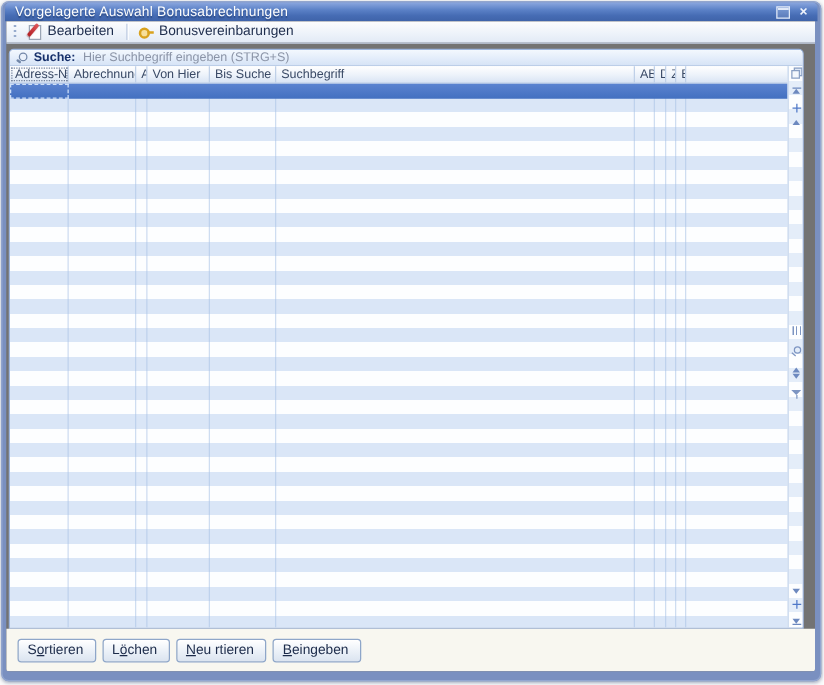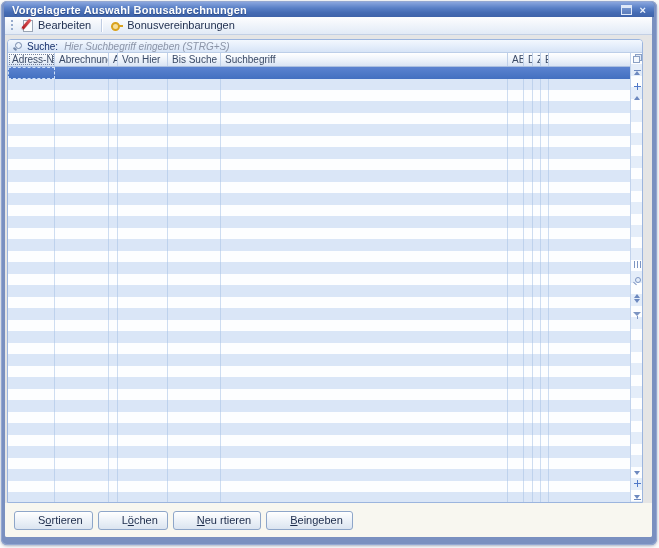--- a/index.html
+++ b/index.html
@@ -4,27 +4,27 @@
 <style>
   html,body{margin:0;padding:0;background:#fbfbfb;width:659px;height:548px;
     font-family:"Liberation Sans",sans-serif;-webkit-font-smoothing:antialiased;position:relative;overflow:hidden}
 
   
   .window{position:absolute;left:1px;top:1px;right:2px;bottom:3px;background:#7a90c0;
     border-radius:6px;box-shadow:inset 0 0 0 1px #93a7d1, 0 1px 3px rgba(60,80,120,.45)}
   .titlebar{position:absolute;left:3px;right:3px;top:1px;height:15px;border-radius:4px 4px 0 0;
     background:linear-gradient(180deg,#8aa6de 0%,#5a80c6 40%,#466cb4 70%,#3f63a9 100%);
     display:flex;align-items:center;padding:0 8px;box-sizing:border-box}
-  .title{color:#fff;font-size:11px;font-weight:bold;letter-spacing:.2px;text-shadow:0 1px 1px rgba(20,40,80,.5);white-space:nowrap}
+  .title{color:#fff;font-size:11px;font-weight:normal;letter-spacing:.2px;text-shadow:0 1px 1px rgba(20,40,80,.5);white-space:nowrap}
   .tb-controls{margin-left:auto;display:flex;align-items:center;gap:8px}
   .ctl-restore{width:9px;height:8px;border:1px solid #dfe8f8;background:rgba(255,255,255,.15);
     box-shadow:inset 0 2px 0 #dfe8f8;cursor:default}
   .ctl-close{color:#eef3fc;font-size:11px;font-weight:bold;line-height:10px;cursor:default}
 
-  .inner{position:absolute;left:4px;right:5px;top:16px;bottom:8px;background:#e5e5e5;
+  .inner{position:absolute;left:4px;right:5px;top:16px;bottom:8px;background:#737373;
     border-radius:0 0 2px 2px;overflow:hidden}
 
   
   .toolbar{position:absolute;left:0;right:0;top:0;height:18px;
     background:linear-gradient(180deg,#fdfdfe 0%,#eef3fa 55%,#e2eaf6 100%);
     border-bottom:1px solid #c3d0e5;display:flex;align-items:center;padding:0 4px;box-sizing:border-box}
   .grip{width:2px;height:12px;margin:0 5px 0 2px;
     background:repeating-linear-gradient(180deg,#97abcd 0 2px,transparent 2px 4px)}
   .tbtn{display:flex;align-items:center;gap:4px;padding:1px 6px 2px 4px;font-size:11px;color:#1e2d4d;border-radius:2px}
   .tsep{width:1px;height:13px;background:#bfcce2;margin:0 4px;box-shadow:1px 0 0 #fff}
@@ -39,22 +39,22 @@
 
   
   .panel{position:absolute;left:2px;top:22px;width:636px;bottom:34px;border:1px solid #9cb5de;
     border-radius:4px 4px 0 0;box-sizing:border-box;background:#fff;overflow:hidden}
   .searchbar{position:absolute;left:0;right:0;top:0;height:13px;
     background:linear-gradient(180deg,#f3f8fe 0%,#e2ecfa 60%,#d7e4f6 100%);
     border-bottom:1px solid #bccee8;display:flex;align-items:center;padding:0 4px;box-sizing:border-box}
   .ic-mag{position:relative;width:11px;height:11px;margin-right:4px}
   .ic-mag::before{content:"";position:absolute;left:3px;top:1px;width:5px;height:5px;border:1px solid #7287a8;border-radius:50%;background:#eaf1fb}
   .ic-mag::after{content:"";position:absolute;left:1px;top:7px;width:4px;height:2px;background:#7287a8;transform:rotate(35deg);border-radius:1px}
-  .search-label{font-size:10px;font-weight:normal;color:#16306b;margin-right:6px}
-  .search-hint{font-size:10px;font-style:italic;color:#8b94a7}
+  .search-label{font-size:10px;font-weight:bold;color:#16306b;margin-right:6px}
+  .search-hint{font-size:10px;color:#8b94a7}
 
   .gridhead{position:absolute;left:0;right:12px;top:13px;height:14px;display:flex;
     background:linear-gradient(180deg,#ffffff 0%,#ecf2fa 55%,#d9e4f4 100%);
     border-bottom:1px solid #aabfe0;box-sizing:border-box}
   .hcell{font-size:10px;color:#3a4a66;padding:1px 3px 0 4px;border-right:1px solid #bfd0e8;
     box-sizing:border-box;white-space:nowrap;overflow:hidden}
   .hcell.focused{outline:1px dotted #71809b;outline-offset:-2px}
 
   .w-adr{width:47px}.w-abr{width:54px}.w-a{width:9px}.w-von{width:50px}.w-bis{width:53px}
   .w-bez{width:287px}.w-ab{width:16px}.w-d{width:9px}.w-z{width:8px}.w-e{width:8px}.w-fill{flex:1}
@@ -84,21 +84,21 @@
   .ic-zoom{position:relative;width:9px;height:9px}
   .ic-zoom::before{content:"";position:absolute;left:2px;top:0;width:4px;height:4px;border:1px solid #7d95c2;border-radius:50%}
   .ic-zoom::after{content:"";position:absolute;left:0;top:6px;width:4px;height:1px;background:#7d95c2;transform:rotate(40deg)}
   .ic-sort{display:flex;flex-direction:column;gap:1px;align-items:center}
   .ic-funnel{width:0;height:0;border-left:4px solid transparent;border-right:4px solid transparent;border-top:4px solid #7d95c2}
   .stem{width:1px;height:3px;background:#7d95c2}
 
   
   .footer{position:absolute;left:0;right:0;bottom:0;height:34px;background:#f8f7f0}
   .fbtns{position:absolute;left:9px;top:8px;display:flex;gap:5px}
-  .fbtn{font-size:11px;color:#1c2b4a;padding:2px 9px 3px 23px;border:1px solid #8ea6c9;border-radius:3px;
+  .fbtn{font-size:11px;color:#1c2b4a;padding:2px 9px 3px 7px;border:1px solid #8ea6c9;border-radius:3px;
     background:linear-gradient(180deg,#ffffff 0%,#eef3f9 45%,#dbe4f0 100%);
     box-shadow:inset 0 1px 0 #fff;white-space:nowrap;cursor:default}
   .mn{text-decoration:underline}
 </style>
 </head>
 <body>
 
 <div class="window">
 
   <div class="titlebar">

